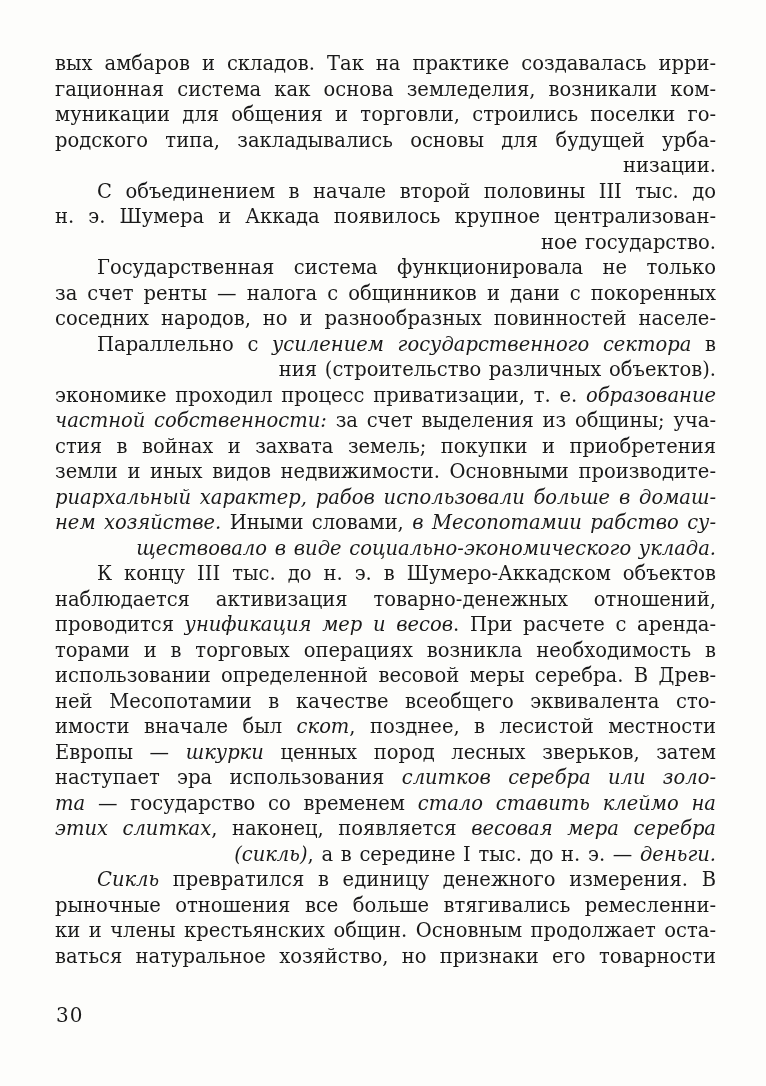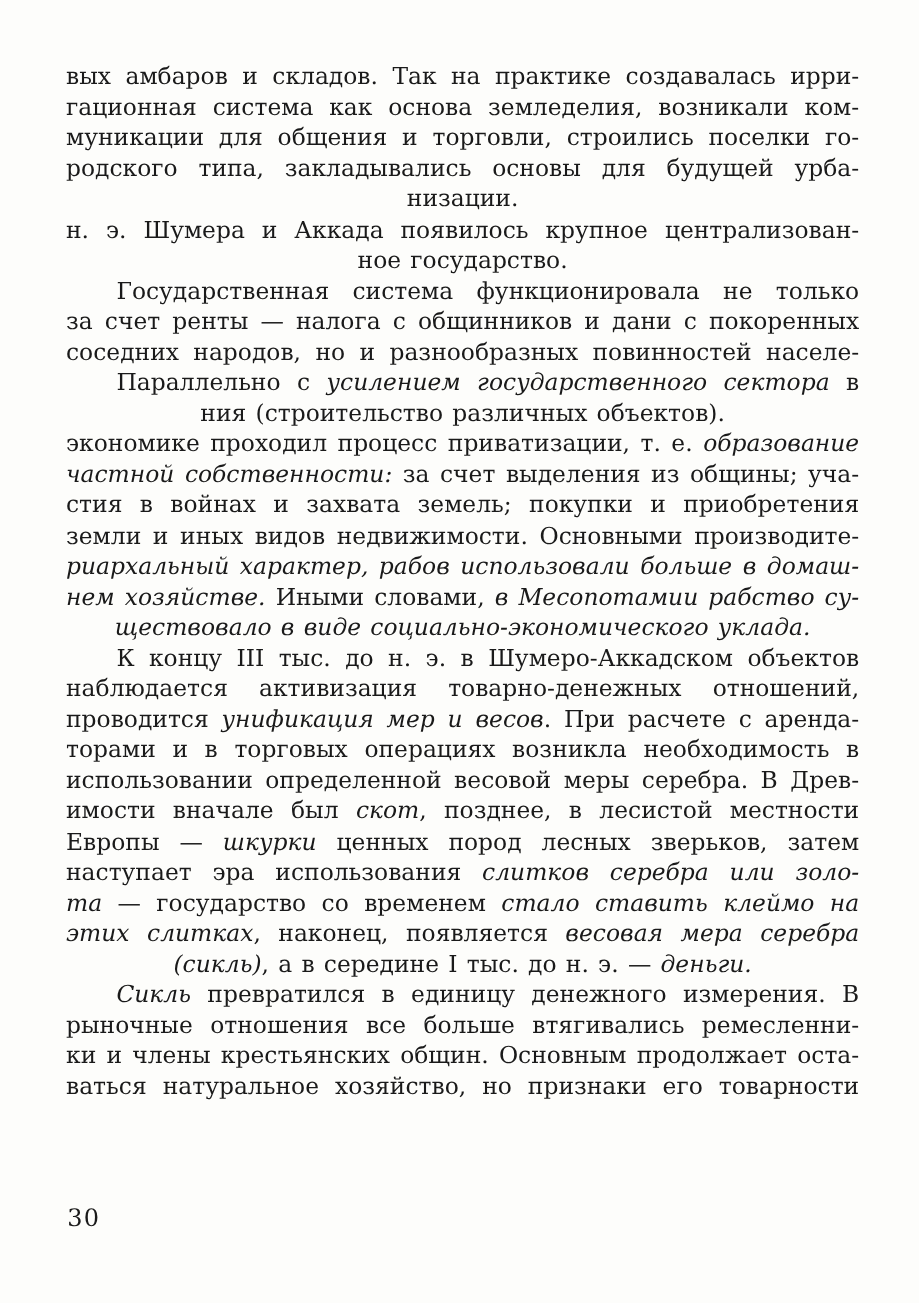--- a/index.html
+++ b/index.html
@@ -16,21 +16,21 @@
     position: absolute;
     left: 55px;
     top: 51px;
     width: 661px;
   }
   .line {
     height: 25.5px;
     line-height: 25.5px;
     font-size: 19.5px;
     overflow: hidden;
-    text-align: center;
+    text-align: right;
     word-spacing: 1.5px;
     white-space: normal;
   }
   .line.j {
     text-align: justify;
     text-align-last: justify;
   }
   .line.ind { text-indent: 42px; }
   .it { font-style: italic; }
   .footer-num {
@@ -45,39 +45,41 @@
 </head>
 <body>
 
 <div class="page">
   <div class="text-block" id="paragraphs-container">
       <div class="line j"><span class="rm">вых амбаров и складов. Так на практике создавалась ирри-</span></div>
       <div class="line j"><span class="rm">гационная система как основа земледелия, возникали ком-</span></div>
       <div class="line j"><span class="rm">муникации для общения и торговли, строились поселки го-</span></div>
       <div class="line j"><span class="rm">родского типа, закладывались основы для будущей урба-</span></div>
       <div class="line"><span class="rm">низации.</span></div>
+      <div class="line j ind"><span class="rm">С объединением в начале второй половины III тыс. до</span></div>
       <div class="line j"><span class="rm">н. э. Шумера и Аккада появилось крупное централизован-</span></div>
       <div class="line"><span class="rm">ное государство.</span></div>
       <div class="line j ind"><span class="rm">Государственная система функционировала не только</span></div>
       <div class="line j"><span class="rm">за счет ренты — налога с общинников и дани с покоренных</span></div>
       <div class="line j"><span class="rm">соседних народов, но и разнообразных повинностей населе-</span></div>
       <div class="line j ind"><span class="rm">Параллельно с </span><span class="it">усилением государственного сектора</span><span class="rm"> в</span></div>
       <div class="line"><span class="rm">ния (строительство различных объектов).</span></div>
       <div class="line j"><span class="rm">экономике проходил процесс приватизации, т. е. </span><span class="it">образование</span></div>
       <div class="line j"><span class="it">частной собственности:</span><span class="rm"> за счет выделения из общины; уча-</span></div>
       <div class="line j"><span class="rm">стия в войнах и захвата земель; покупки и приобретения</span></div>
       <div class="line j"><span class="rm">земли и иных видов недвижимости. Основными производите-</span></div>
       <div class="line j"><span class="it">риархальный характер, рабов использовали больше в домаш-</span></div>
       <div class="line j"><span class="it">нем хозяйстве.</span><span class="rm"> Иными словами, </span><span class="it">в Месопотамии рабство су-</span></div>
       <div class="line"><span class="it">ществовало в виде социально-экономического уклада.</span></div>
       <div class="line j ind"><span class="rm">К концу III тыс. до н. э. в Шумеро-Аккадском объектов</span></div>
       <div class="line j"><span class="rm">наблюдается активизация товарно-денежных отношений,</span></div>
       <div class="line j"><span class="rm">проводится </span><span class="it">унификация мер и весов</span><span class="rm">. При расчете с аренда-</span></div>
       <div class="line j"><span class="rm">торами и в торговых операциях возникла необходимость в</span></div>
       <div class="line j"><span class="rm">использовании определенной весовой меры серебра. В Древ-</span></div>
+      <div class="line j"><span class="rm">ней Месопотамии в качестве всеобщего эквивалента сто-</span></div>
       <div class="line j"><span class="rm">имости вначале был </span><span class="it">скот</span><span class="rm">, позднее, в лесистой местности</span></div>
       <div class="line j"><span class="rm">Европы — </span><span class="it">шкурки</span><span class="rm"> ценных пород лесных зверьков, затем</span></div>
       <div class="line j"><span class="rm">наступает эра использования </span><span class="it">слитков серебра или золо-</span></div>
       <div class="line j"><span class="it">та</span><span class="rm"> — государство со временем </span><span class="it">стало ставить клеймо на</span></div>
       <div class="line j"><span class="it">этих слитках</span><span class="rm">, наконец, появляется </span><span class="it">весовая мера серебра</span></div>
       <div class="line"><span class="it">(сикль)</span><span class="rm">, а в середине I тыс. до н. э. — </span><span class="it">деньги.</span></div>
       <div class="line j ind"><span class="it">Сикль</span><span class="rm"> превратился в единицу денежного измерения. В</span></div>
       <div class="line j"><span class="rm">рыночные отношения все больше втягивались ремесленни-</span></div>
       <div class="line j"><span class="rm">ки и члены крестьянских общин. Основным продолжает оста-</span></div>
       <div class="line j"><span class="rm">ваться натуральное хозяйство, но признаки его товарности</span></div>

